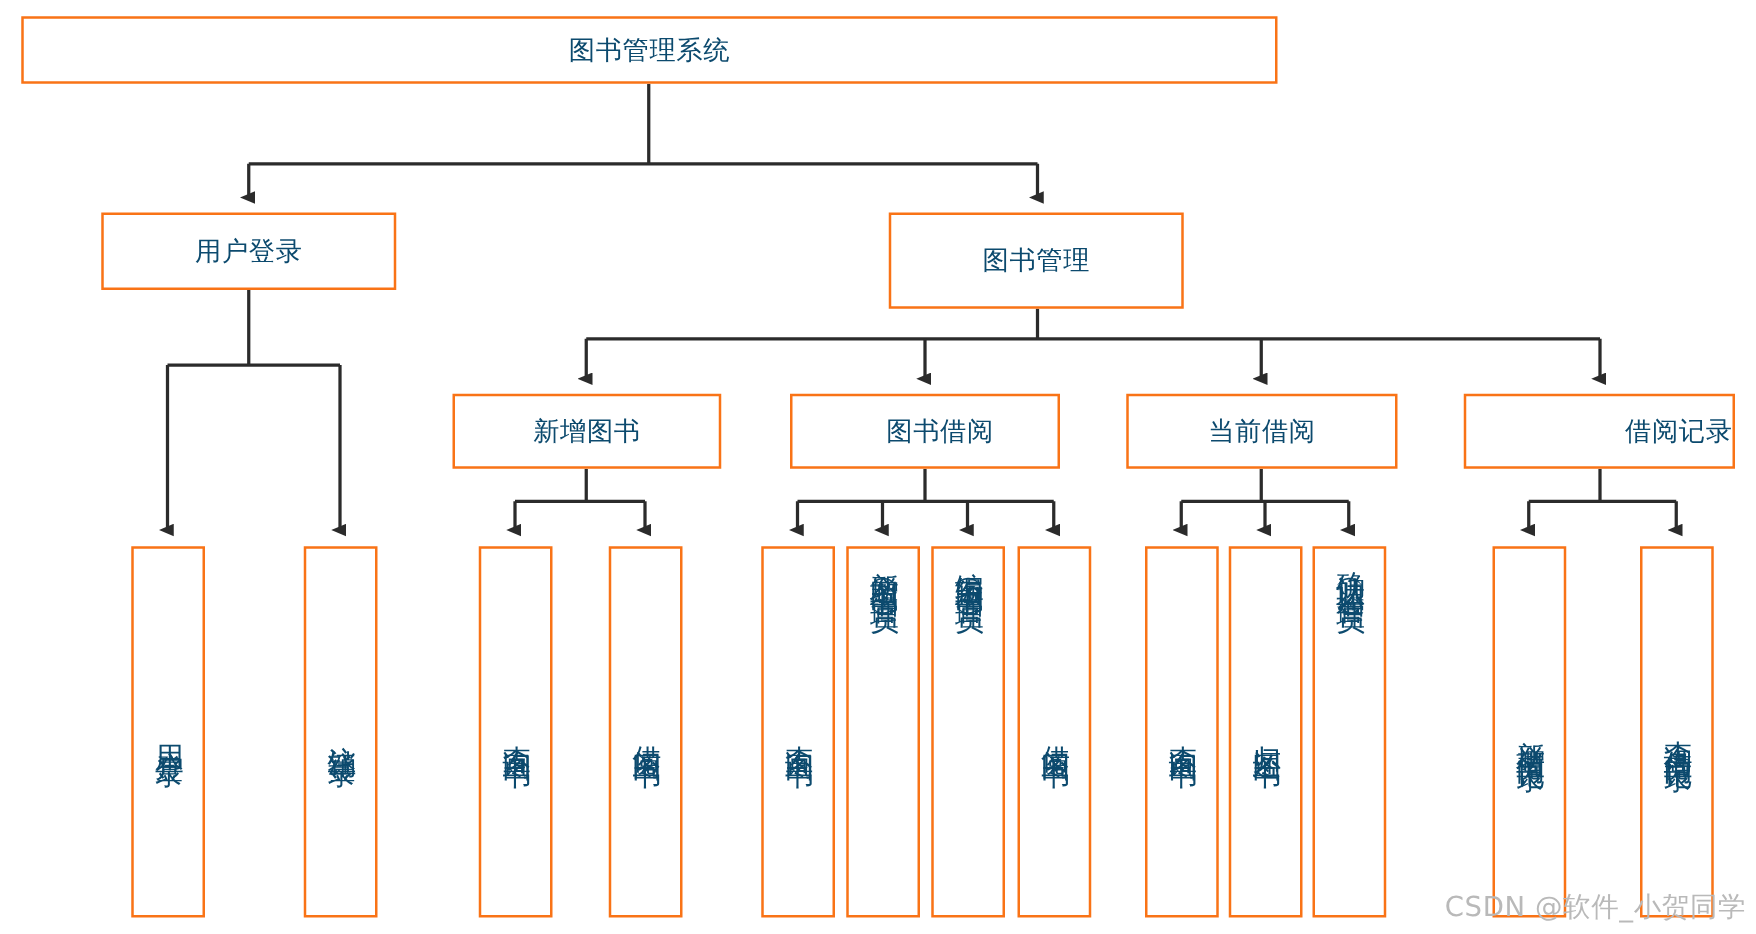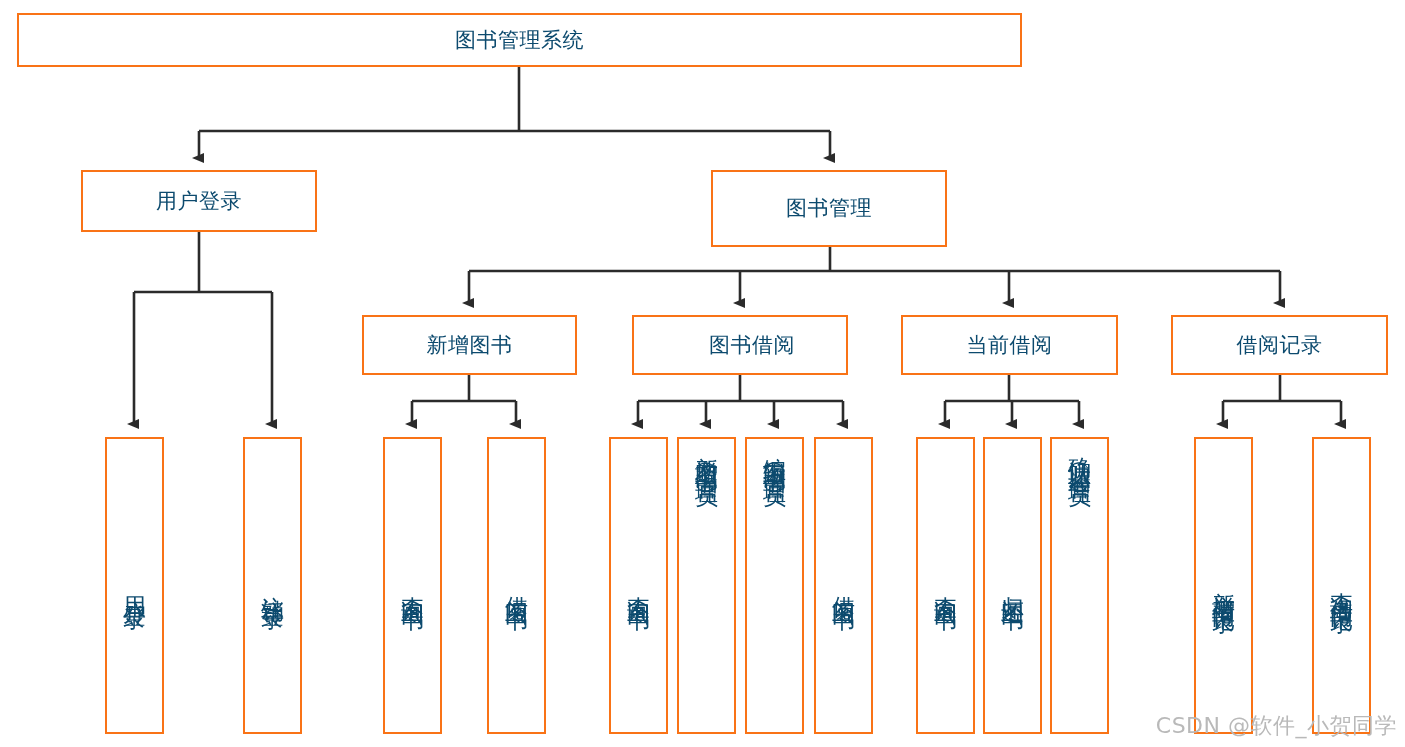--- a/index.html
+++ b/index.html
@@ -142,21 +142,21 @@
 
   <div class="node horizontal" style="left:362px; top:315px; width:215px; height:60px;">
     <span class="node-label">新增图书</span>
   </div>
   <div class="node horizontal" style="left:632px; top:315px; width:216px; height:60px;padding-left:24px;">
     <span class="node-label">图书借阅</span>
   </div>
   <div class="node horizontal" style="left:901px; top:315px; width:217px; height:60px;">
     <span class="node-label">当前借阅</span>
   </div>
-  <div class="node horizontal" style="left:1171px; top:315px; width:217px; height:60px;">
+  <div class="node horizontal" style="left:1171px; top:315px; width:217px; height:60px;justify-content:flex-end;">
     <span class="node-label">借阅记录</span>
   </div>
 
   <div class="node vertical centered" style="left:105px; top:437px; width:59px; height:297px;">
     <span class="node-label">用户登录</span>
   </div>
   <div class="node vertical centered" style="left:243px; top:437px; width:59px; height:297px;">
     <span class="node-label">注销登录</span>
   </div>
 

